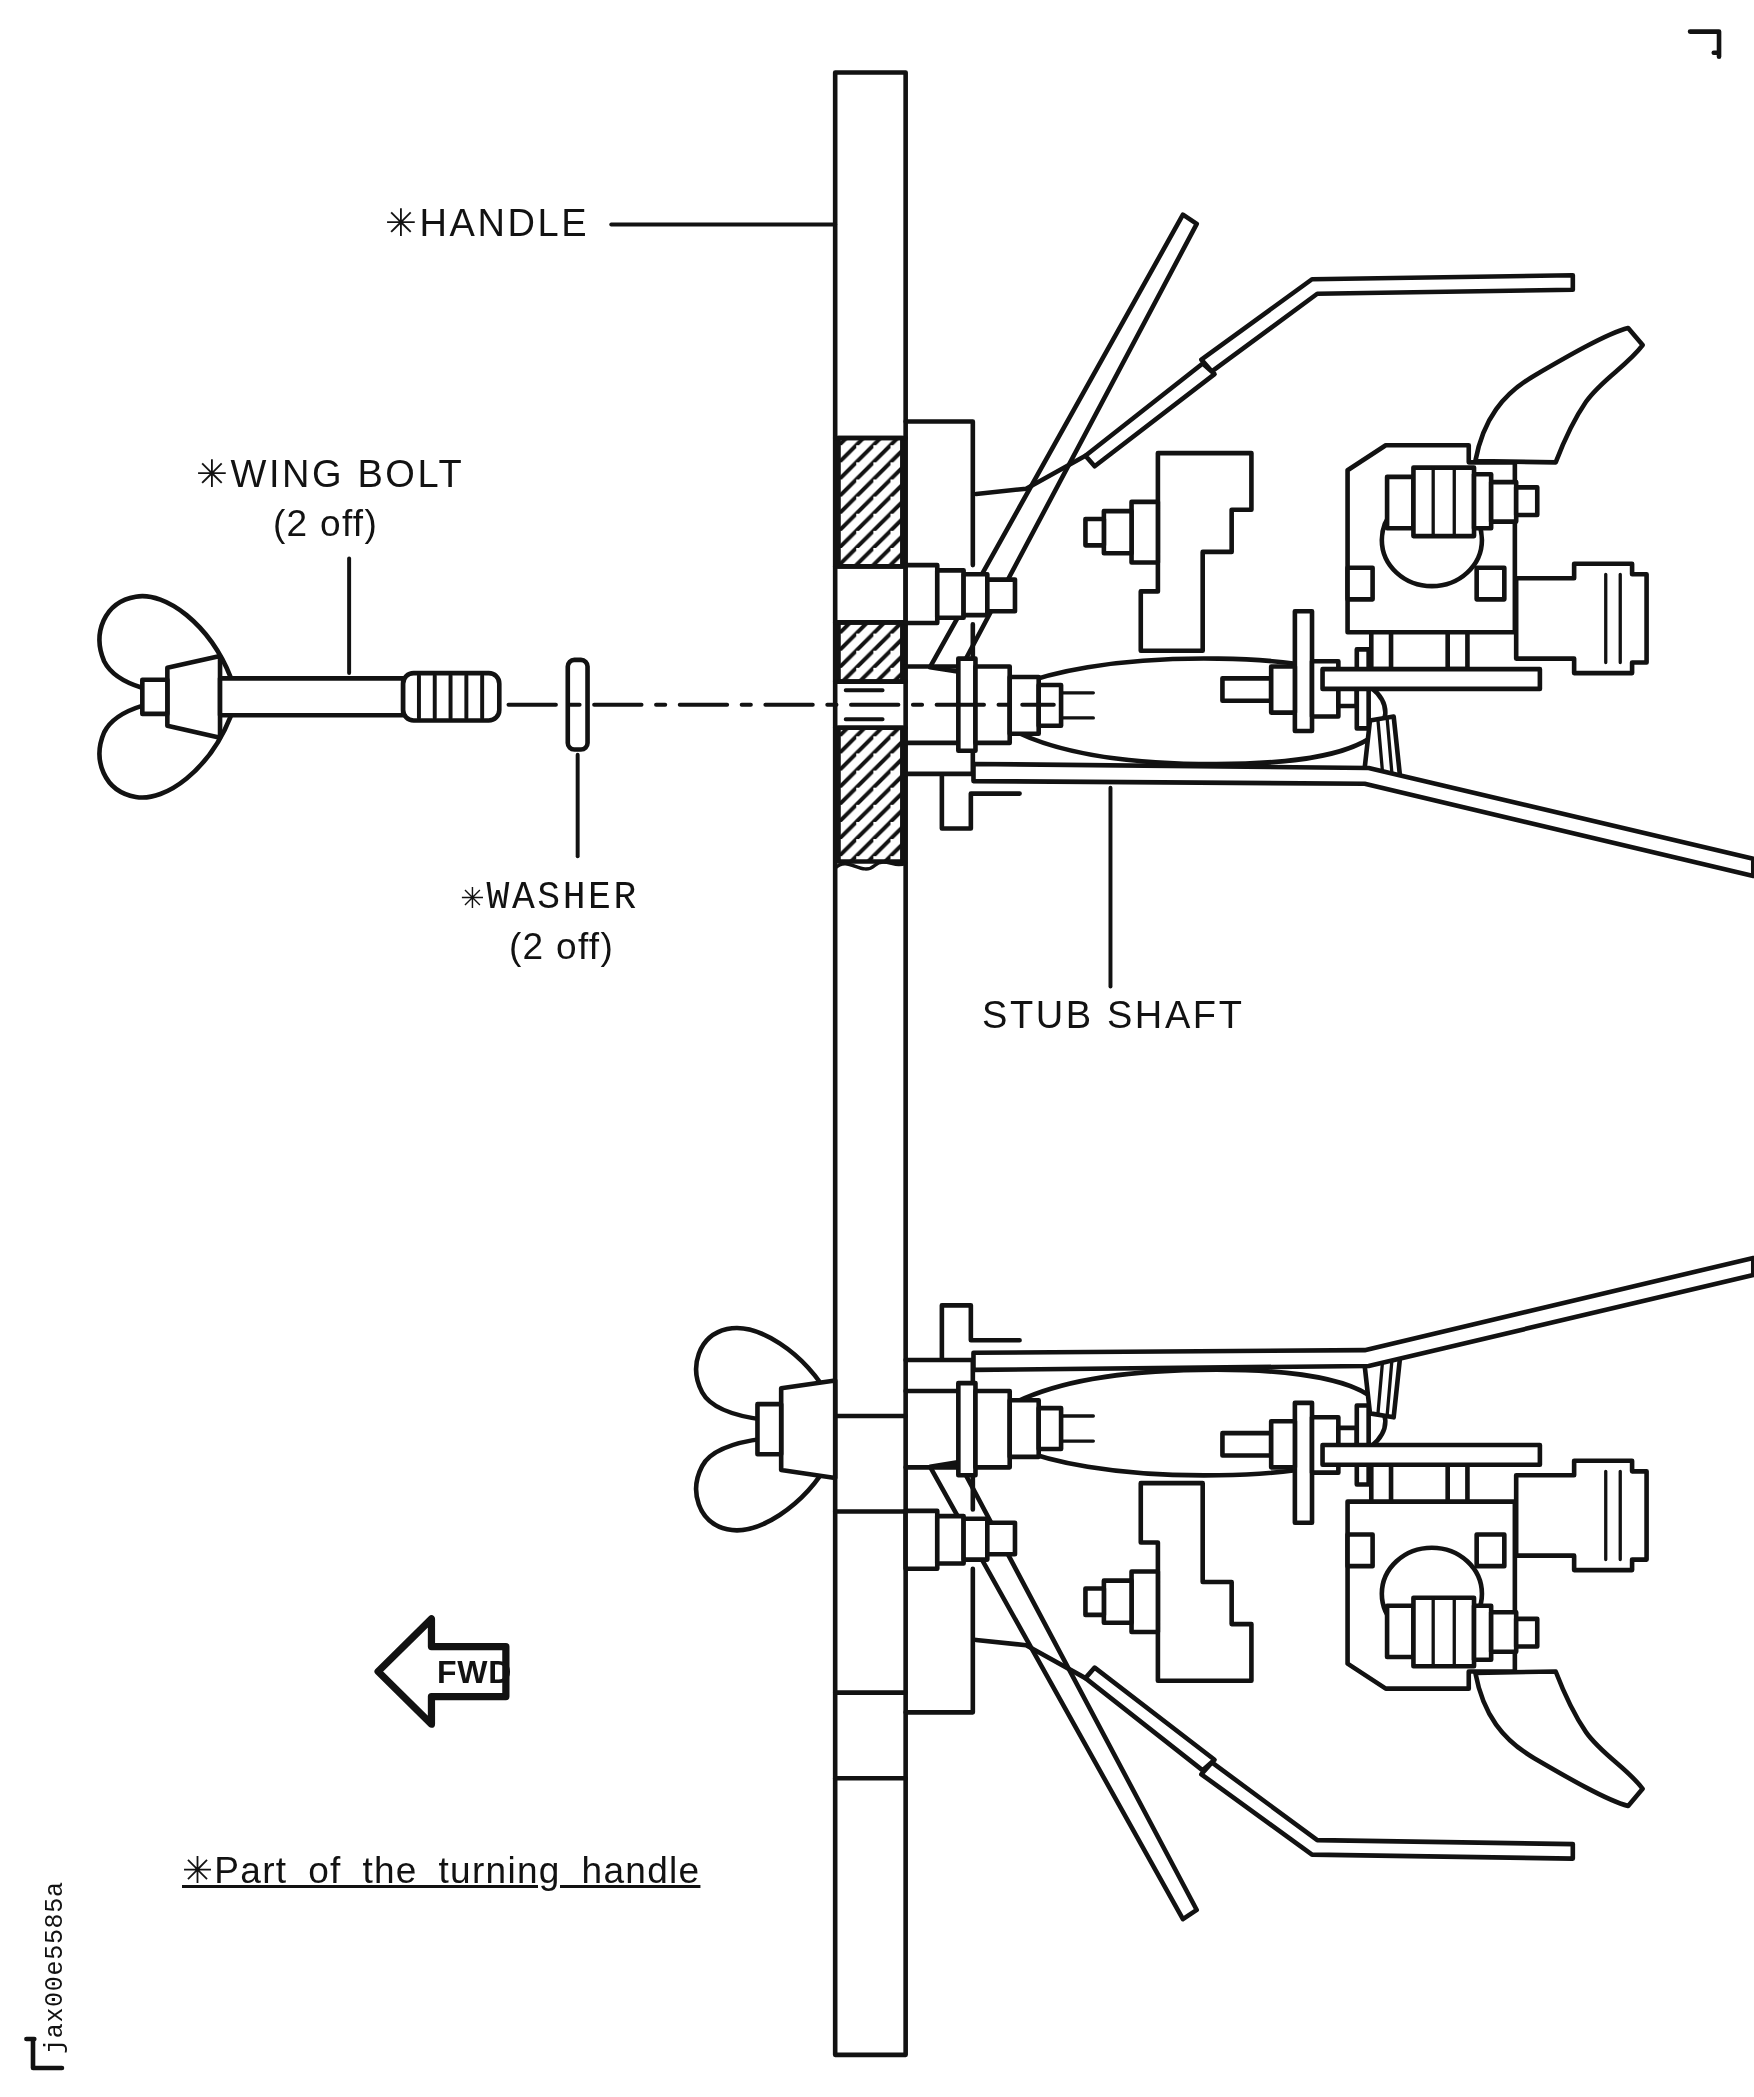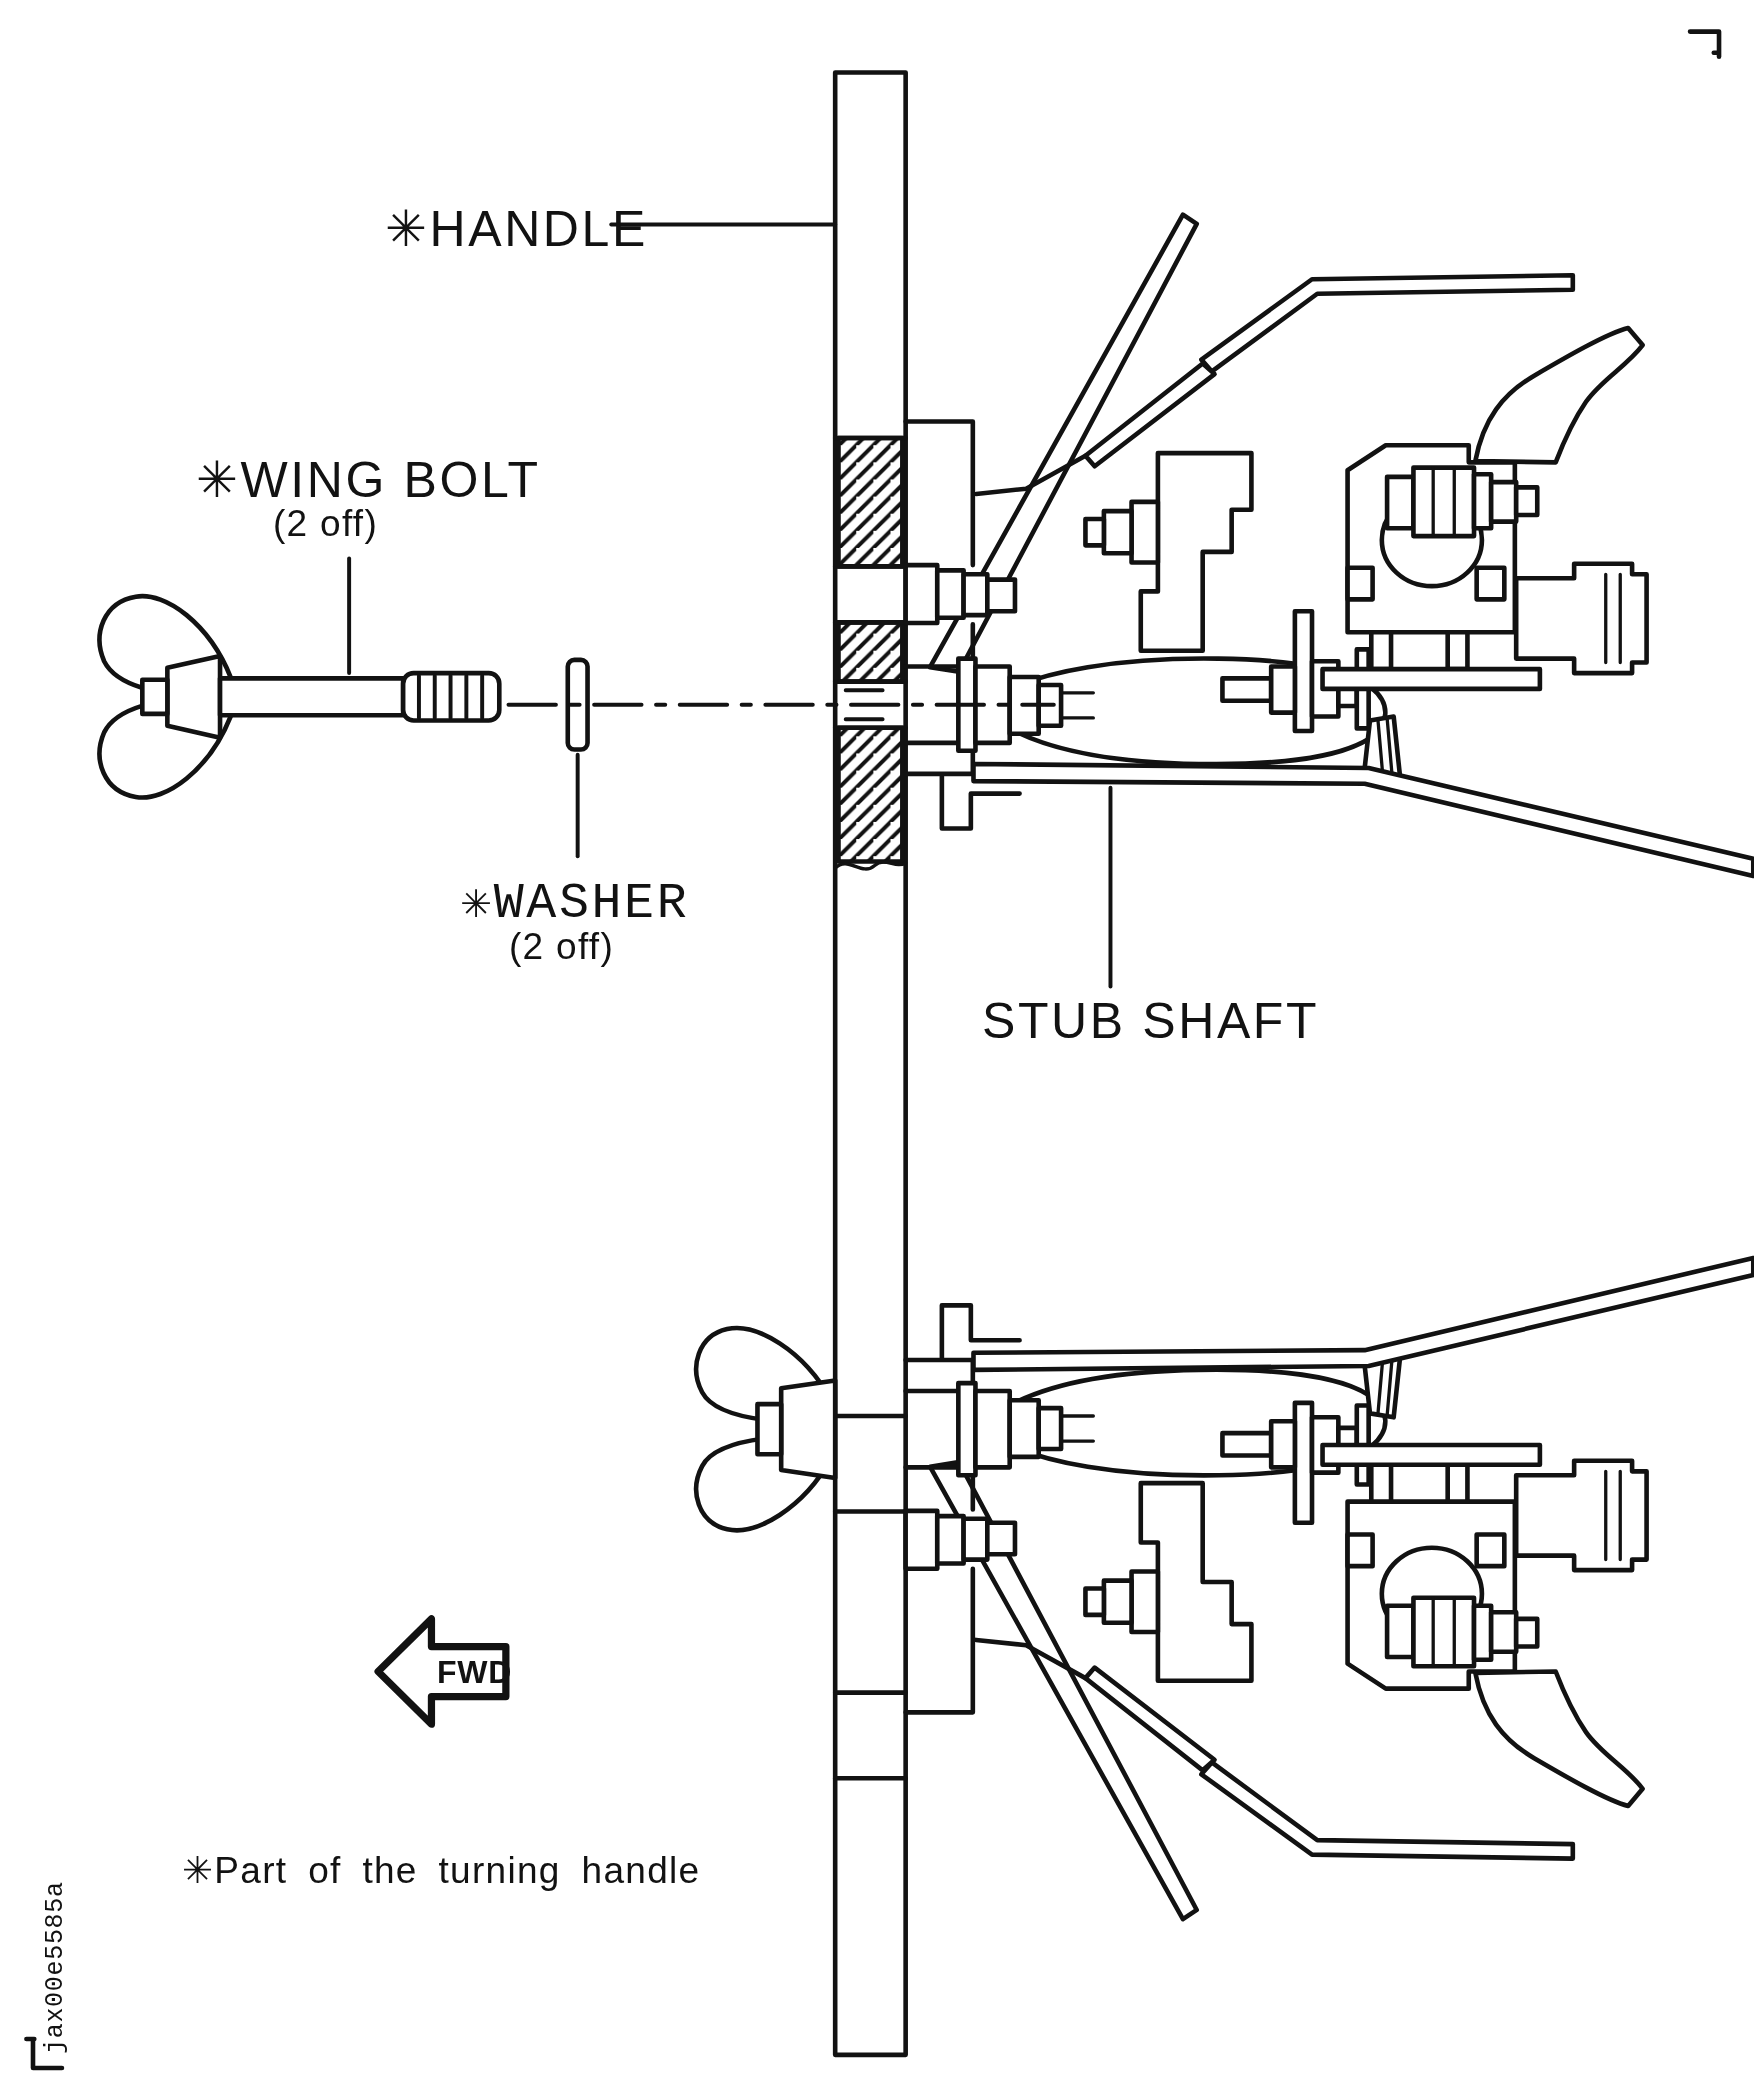--- a/index.html
+++ b/index.html
@@ -3,21 +3,21 @@
 <meta charset="utf-8">
 <style>
   html,body{margin:0;padding:0;background:#888;}
   #page{
     position:relative;width:1754px;height:2097px;background:#ffffff;
     font-family:"Liberation Sans", sans-serif;color:#121212;overflow:hidden;
   }
   #art{position:absolute;left:0;top:0;width:1754px;height:2097px;}
   .lbl{
     position:absolute;white-space:nowrap;color:#121212;
-    font-size:50px;letter-spacing:2.6px;line-height:1;
+    font-size:38px;letter-spacing:2.6px;line-height:1;
   }
   .qty{font-size:37px;letter-spacing:1.3px;}
   .note{font-size:37px;letter-spacing:1.3px;word-spacing:9.2px;}
   .fwd{
     font-size:32px;font-weight:bold;letter-spacing:0.7px;
   }
   .docid{
     font-family:"Liberation Mono", monospace;
     font-size:25px;letter-spacing:0.7px;
     transform:rotate(-90deg);transform-origin:0 0;
@@ -155,17 +155,17 @@
   <div class="lbl" style="left:196px;top:455px;">✳WING BOLT</div>
   <div class="lbl qty" style="left:273px;top:505px;">(2 off)</div>
 
   <div class="lbl" style="left:461px;top:879px;font-family:Liberation Mono, monospace;">✳WASHER</div>
   <div class="lbl qty" style="left:509px;top:928px;">(2 off)</div>
 
   <div class="lbl" style="left:982px;top:996px;text-align:center;">STUB SHAFT</div>
 
   <div class="lbl fwd" style="left:437px;top:1656px;">FWD</div>
 
-  <div class="lbl note" style="left:182px;top:1852px;">✳Part of the turning handle</div>
+  <div class="lbl note" style="left:182px;top:1852px;text-decoration:underline;">✳Part of the turning handle</div>
 
   <div class="docid" style="position:absolute;left:41px;top:2054px;">jax00e5585a</div>
 </div>
 
 
 </body></html>

